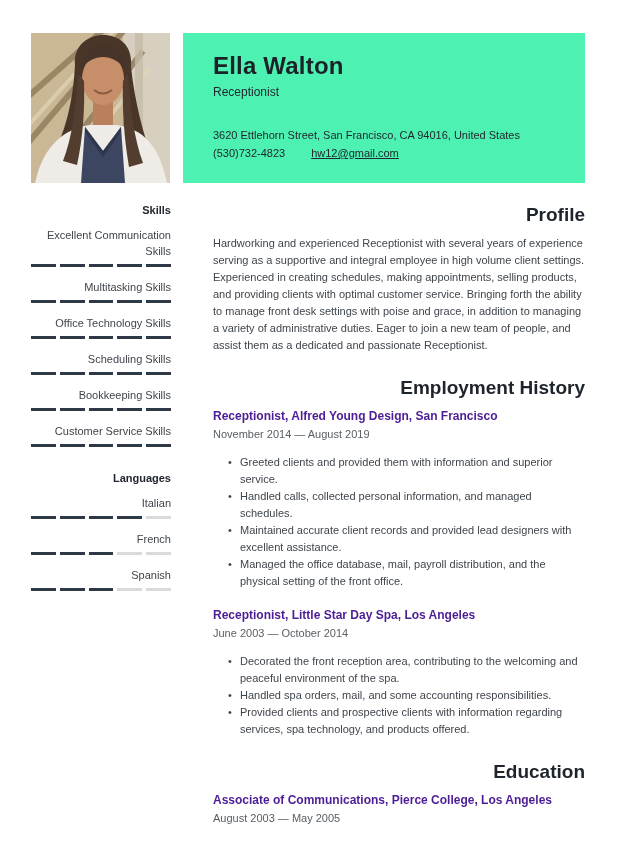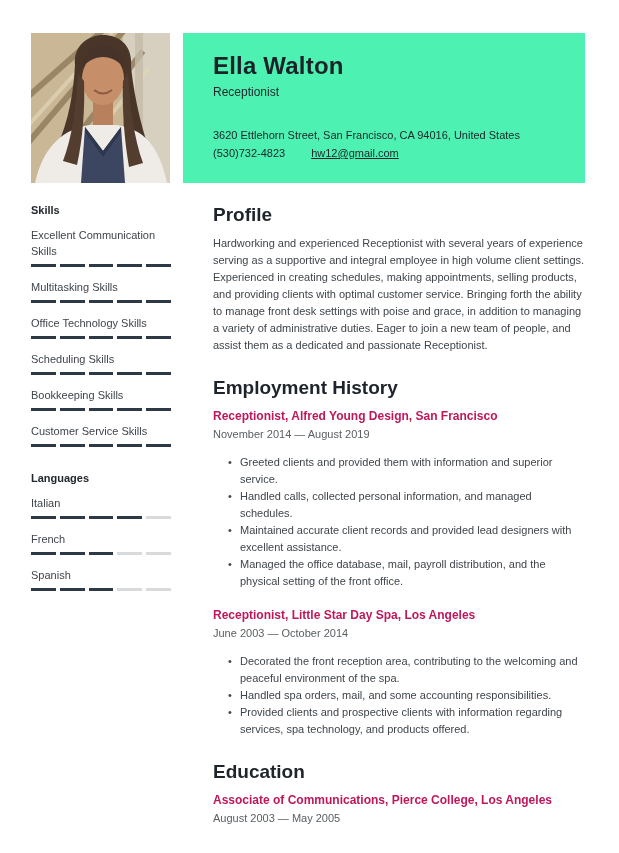--- a/index.html
+++ b/index.html
@@ -33,35 +33,35 @@
   .contact-row2 { margin-top:1px; }
   .email-link { color:#22282f; text-decoration:underline; margin-left:26px; cursor:pointer; }
 
   
   .columns { position:absolute; top:203px; left:31px; width:554px; display:flex; }
   aside.sidebar { width:140px; margin-right:42px; flex-shrink:0; }
   main.content { width:372px; }
 
   
   .side-heading { font-size:11px; font-weight:bold; color:#21272e; margin-bottom:10px; line-height:14px; }
-  .side-section { margin-bottom:12px; }
+  .side-section { margin-bottom:12px;text-align:right; }
   .side-section.languages { margin-top:24px; }
   .side-item { margin-bottom:12px; }
   .side-label { font-size:11px; line-height:16px; color:#3f454c; }
   .bar { display:flex; gap:4px; margin-top:5px; }
   .seg { height:3px; flex:1; background:#d8dadc; }
   .seg.on { background:#2d3944; }
 
   
   .section { margin-bottom:22px; }
-  .section-heading { font-size:19px; font-weight:bold; color:#1e242b; line-height:24px; margin-bottom:8px; }
+  .section-heading { font-size:19px; font-weight:bold; color:#1e242b; line-height:24px; margin-bottom:8px;text-align:right; }
   .profile-text { font-size:11px; line-height:17px; color:#3f454c; }
   .job { margin-bottom:17px; }
   .job:last-child { margin-bottom:0; }
-  .job-title { font-size:12px; font-weight:bold; color:#be185d; line-height:16px; }
+  .job-title { font-size:12px; font-weight:bold; color:#4c1d95; line-height:16px; }
   .job-dates { font-size:11px; color:#5a6065; line-height:15px; margin-top:3px; }
   ul.bullets { margin-top:12px; margin-left:27px; list-style:none; }
   ul.bullets li { position:relative; font-size:11px; line-height:17px; color:#3f454c; }
   ul.bullets li::before { content:"•"; position:absolute; left:-12px; color:#3f454c; }
   .edu-entry { margin-bottom:19px; }
 </style>
 </head>
 <body>
 
 <div class="page">

